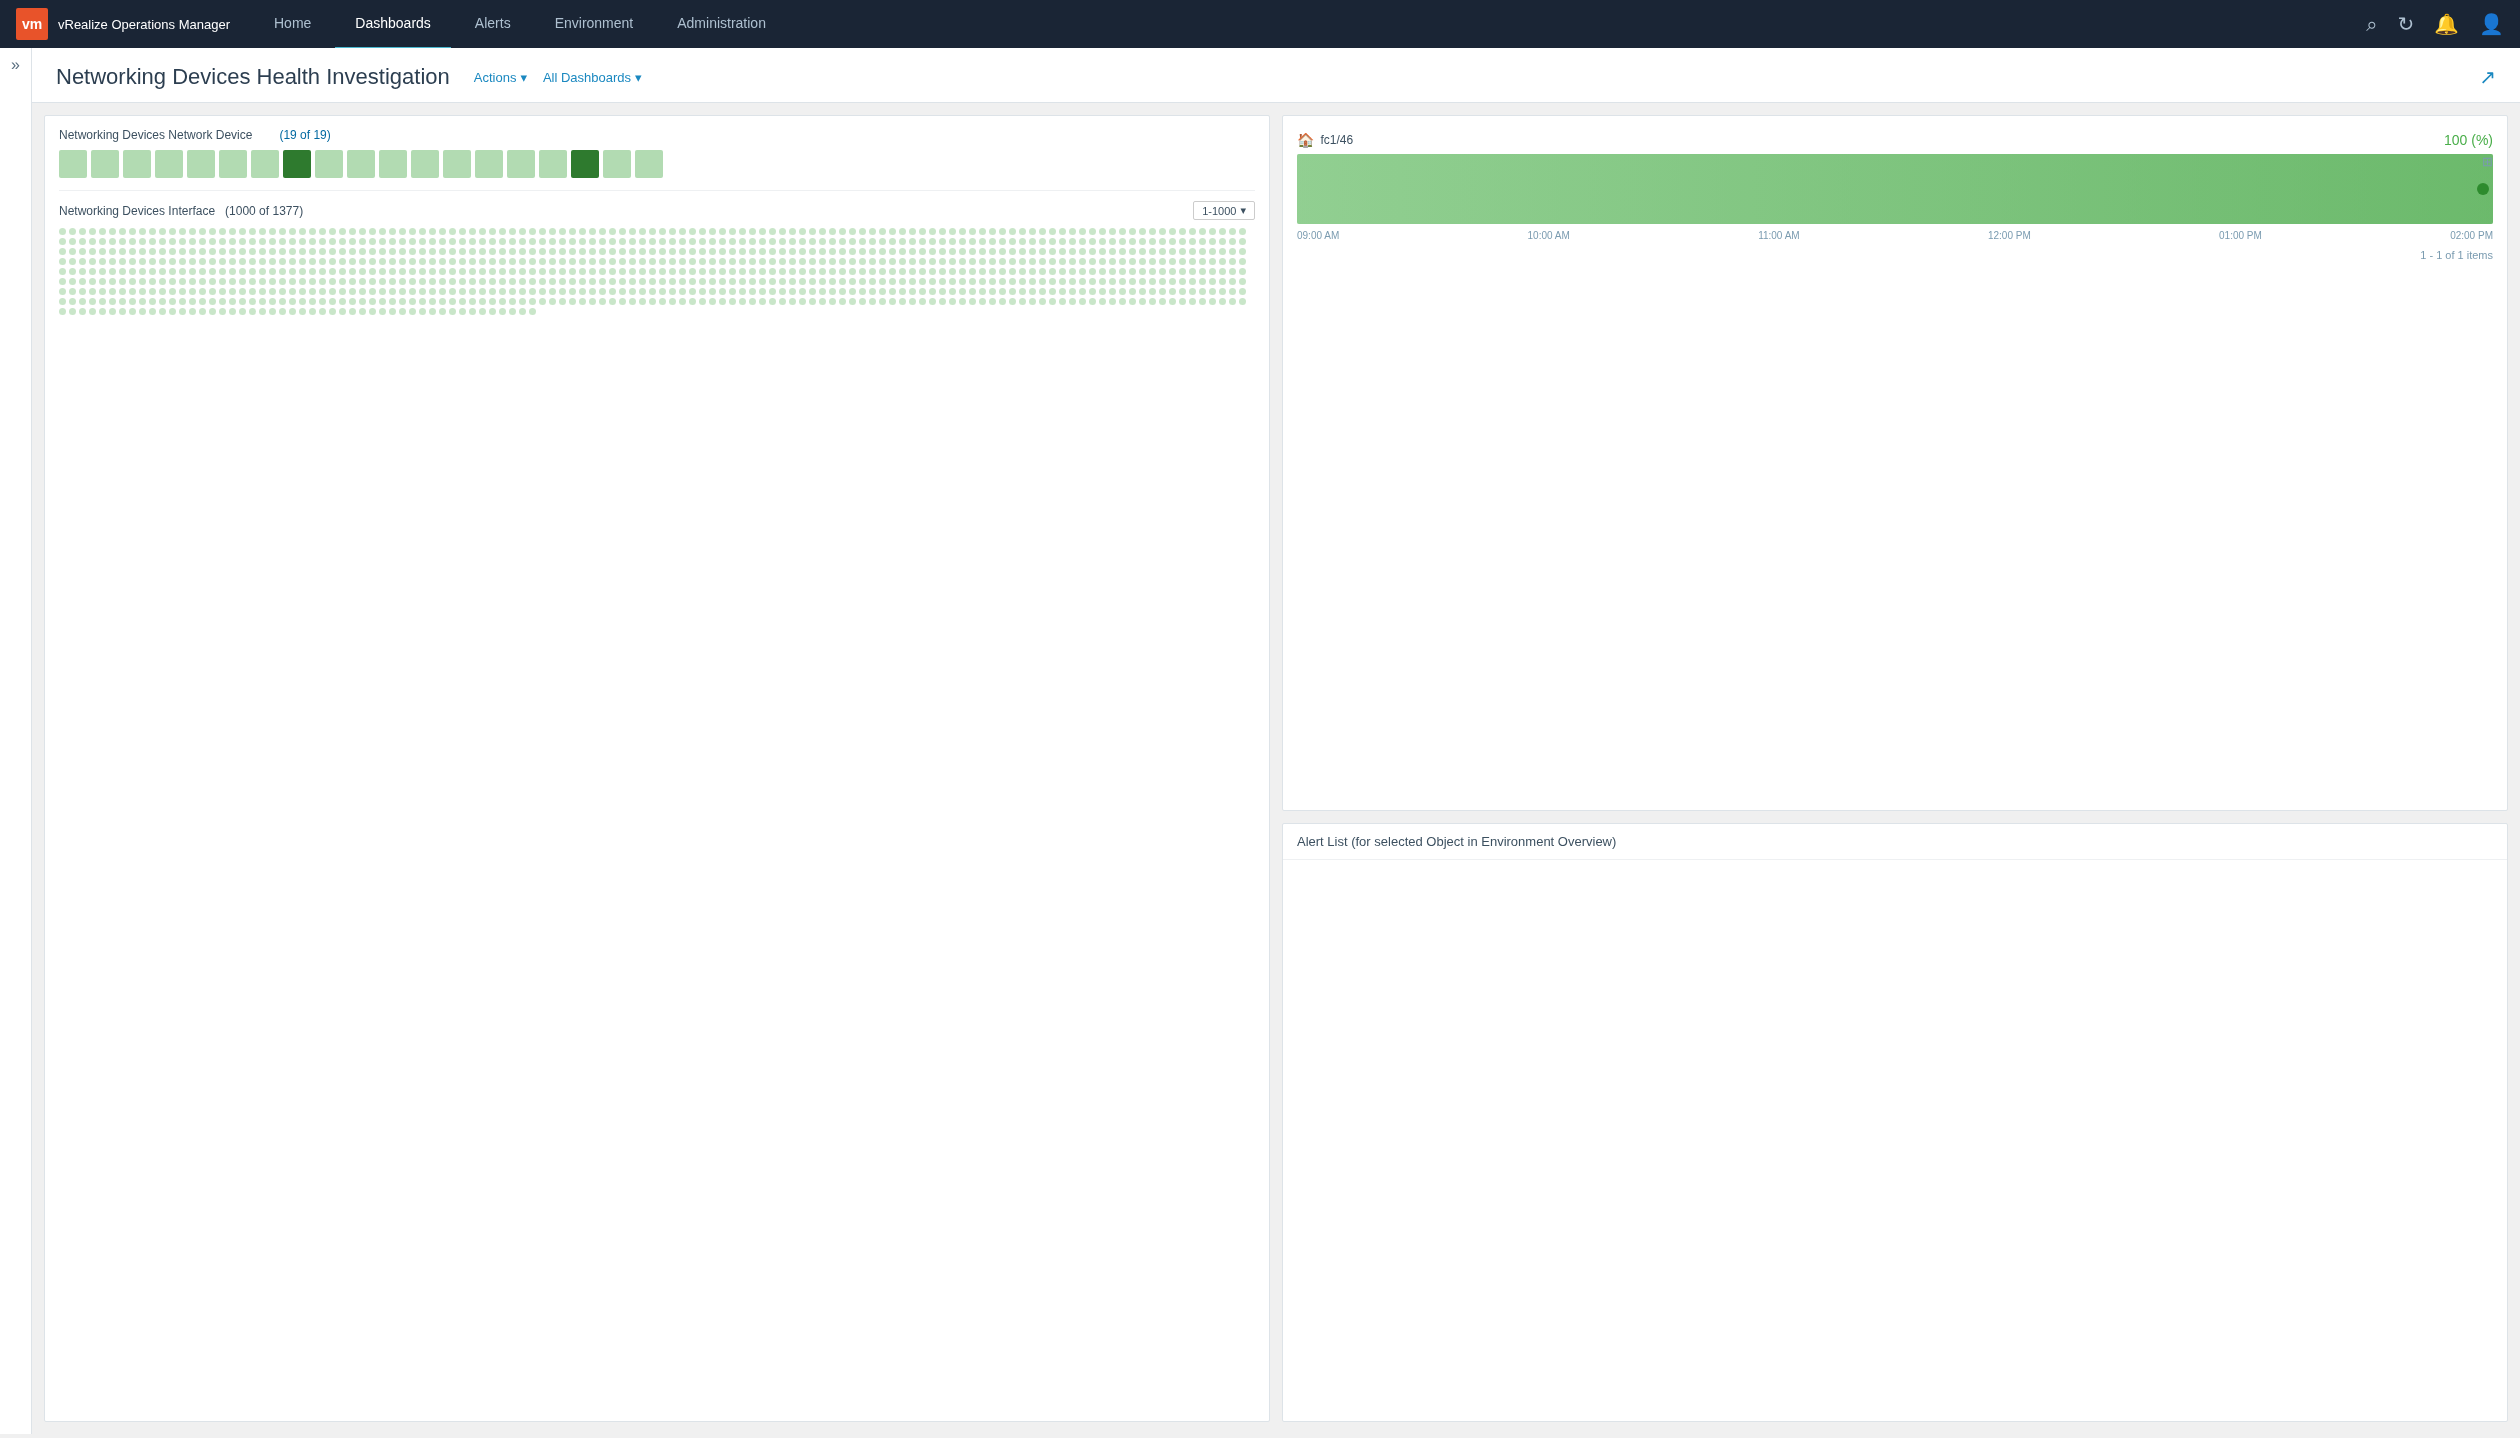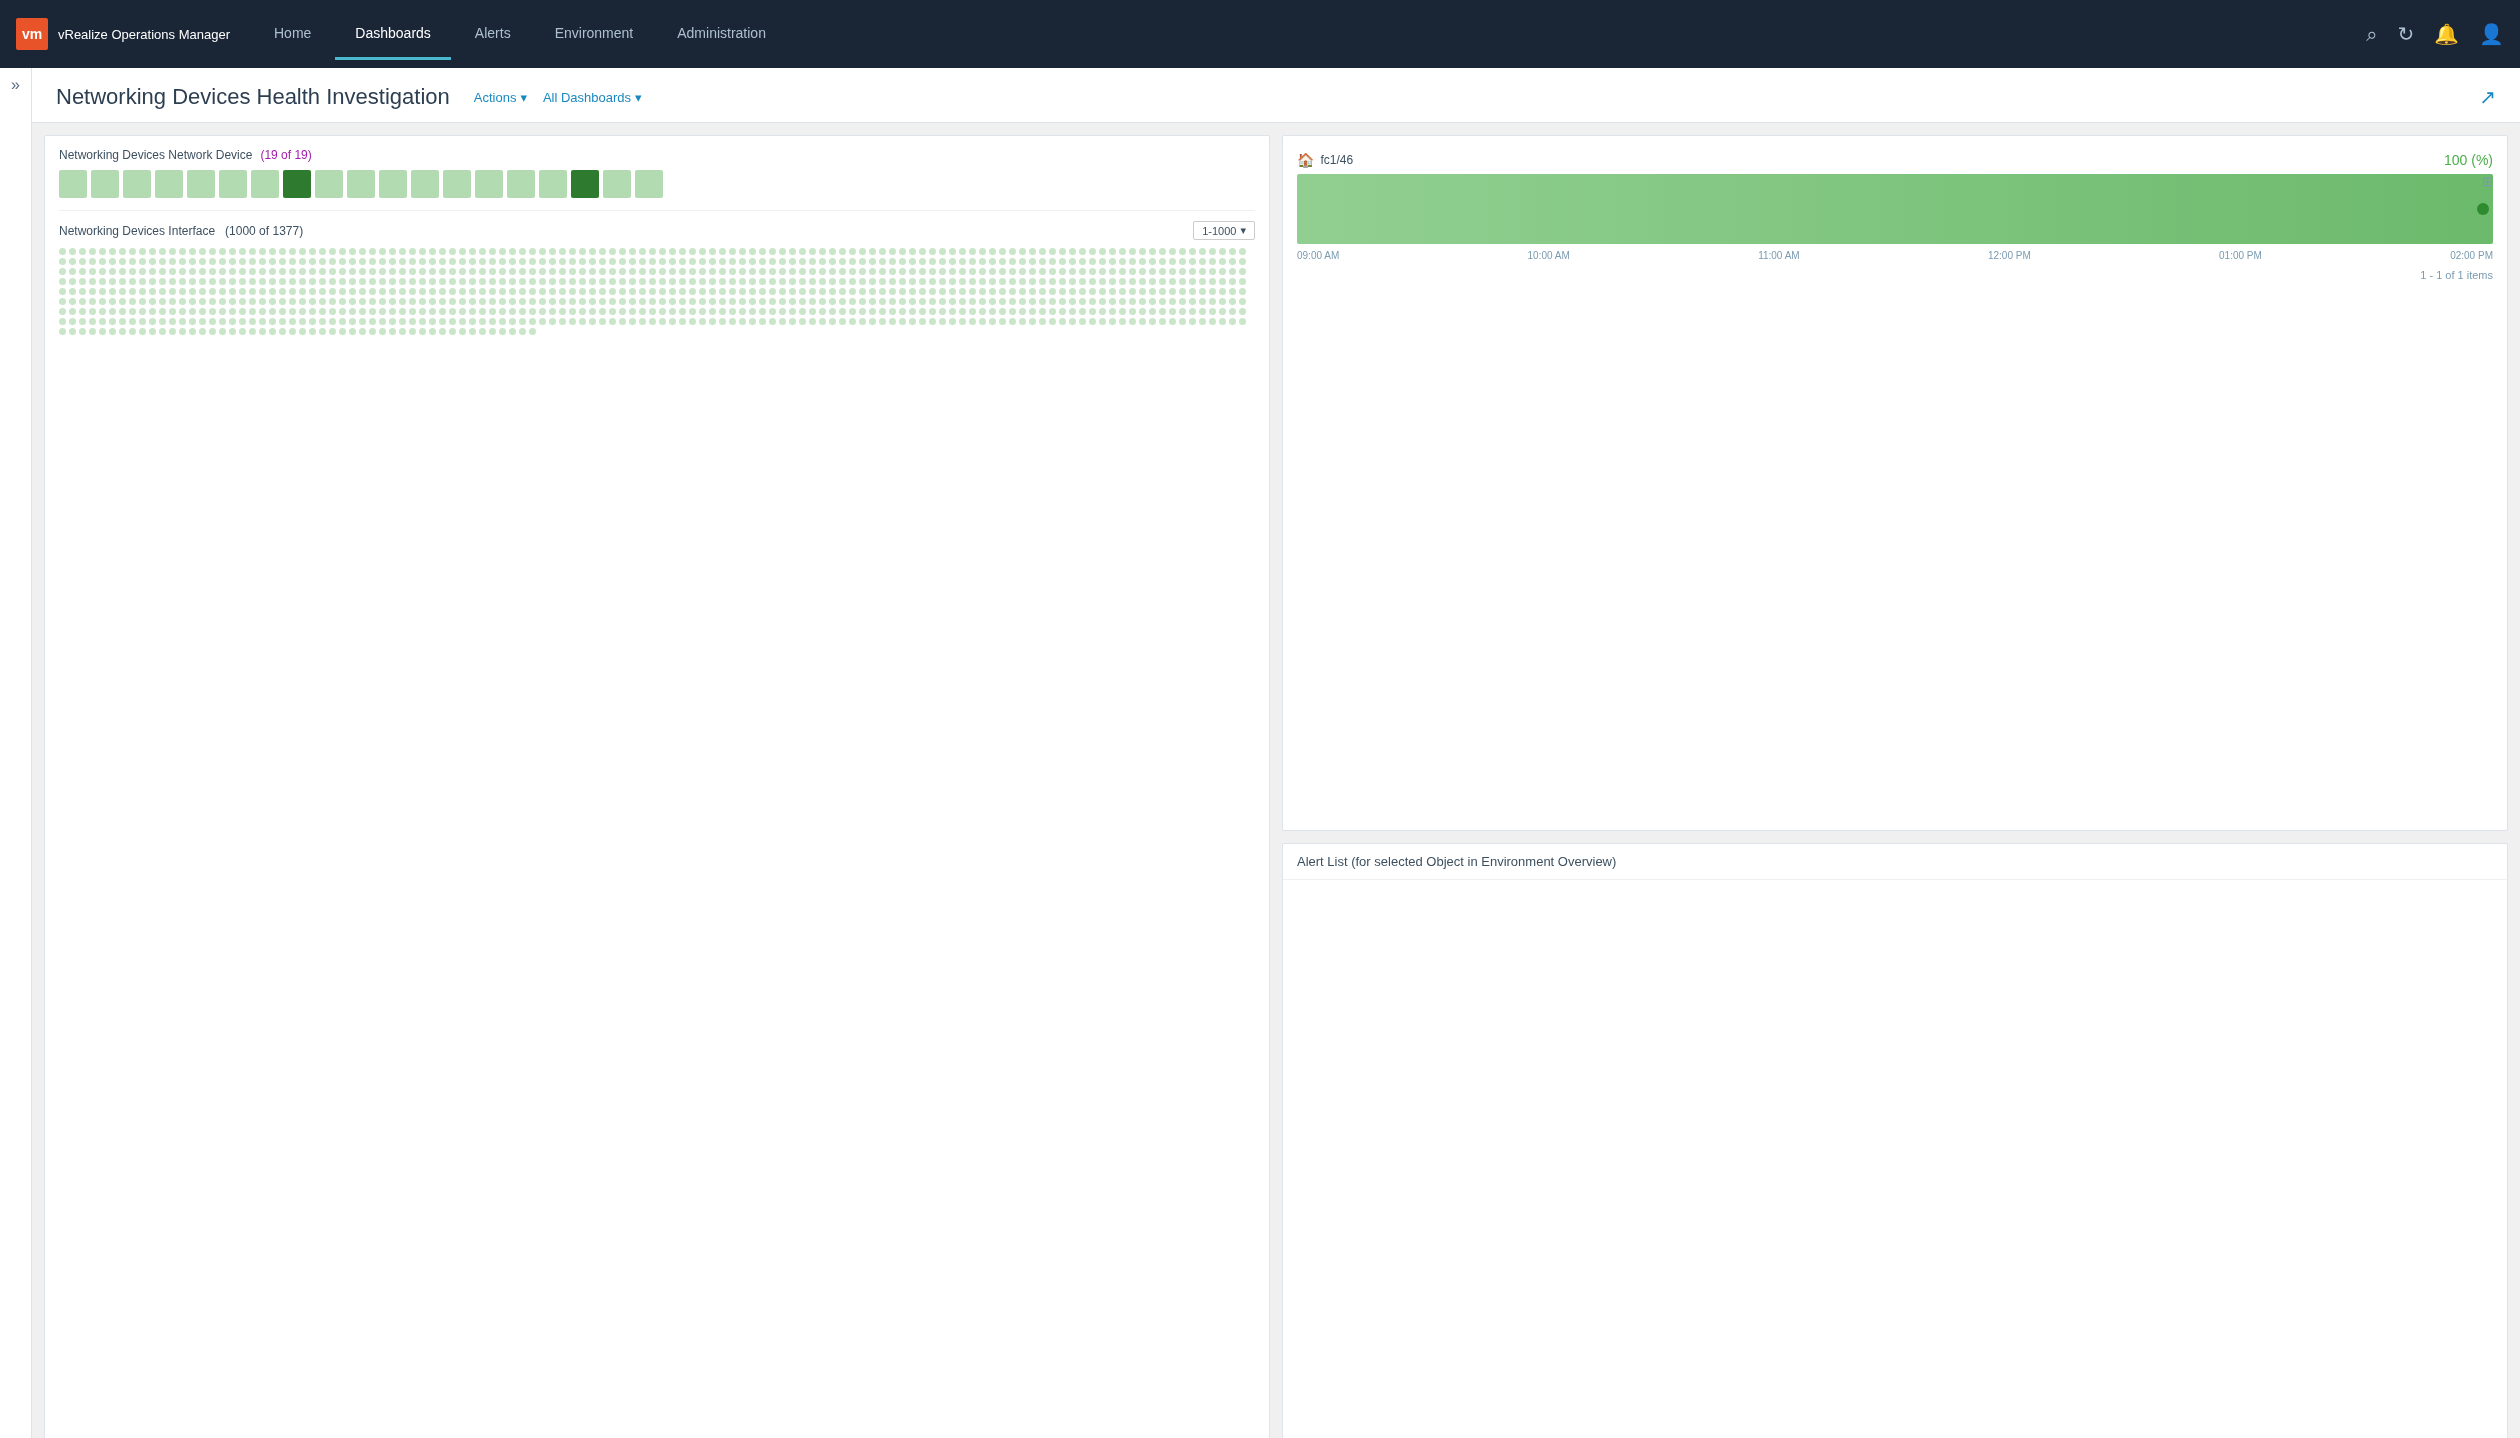--- a/index.html
+++ b/index.html
@@ -2,21 +2,21 @@
 <html><head>
   <meta charset="utf-8">
   <style>
     * { box-sizing: border-box; margin: 0; padding: 0; }
     body { font-family: -apple-system, BlinkMacSystemFont, 'Segoe UI', Arial, sans-serif; background: #f0f0f0; overflow: hidden; }
 
     
     .topnav {
       display: flex; align-items: center;
       background: #1a2535; color: #cdd6e0;
-      height: 68px; padding: 0 16px; gap: 0;
+      height: 48px; padding: 0 16px; gap: 0;
     }
     .topnav-logo {
       display: flex; align-items: center; gap: 10px;
       margin-right: 24px;
     }
     .topnav-logo-box {
       background: #e8532a; color: #fff; font-weight: bold;
       width: 32px; height: 32px; display: flex; align-items: center; justify-content: center;
       font-size: 14px; border-radius: 2px;
     }
@@ -68,21 +68,21 @@
       font-weight: 500; gap: 8px;
     }
     .widget-header-icons { margin-left: auto; display: flex; gap: 10px; color: #7a9bb0; font-size: 15px; }
     .widget-header-icons span { cursor: pointer; }
     .widget-body { flex: 1; padding: 12px 14px; overflow: hidden; }
 
     
     .env-section-title {
       font-size: 12px; color: #3c5060; margin-bottom: 8px; display: flex; align-items: center; gap: 8px;
     }
-    .env-section-title .count { color: #a21caf; }
+    .env-section-title .count { color: #0369a1; margin-left: 19px; }
     .device-grid {
       display: flex; flex-wrap: wrap; gap: 4px; margin-bottom: 12px;
     }
     .device-box {
       width: 28px; height: 28px; border-radius: 2px; background: #b2dbb2;
     }
     .device-box.dark { background: #2e7a2e; }
 
     .interface-header {
       display: flex; align-items: center; justify-content: space-between;

